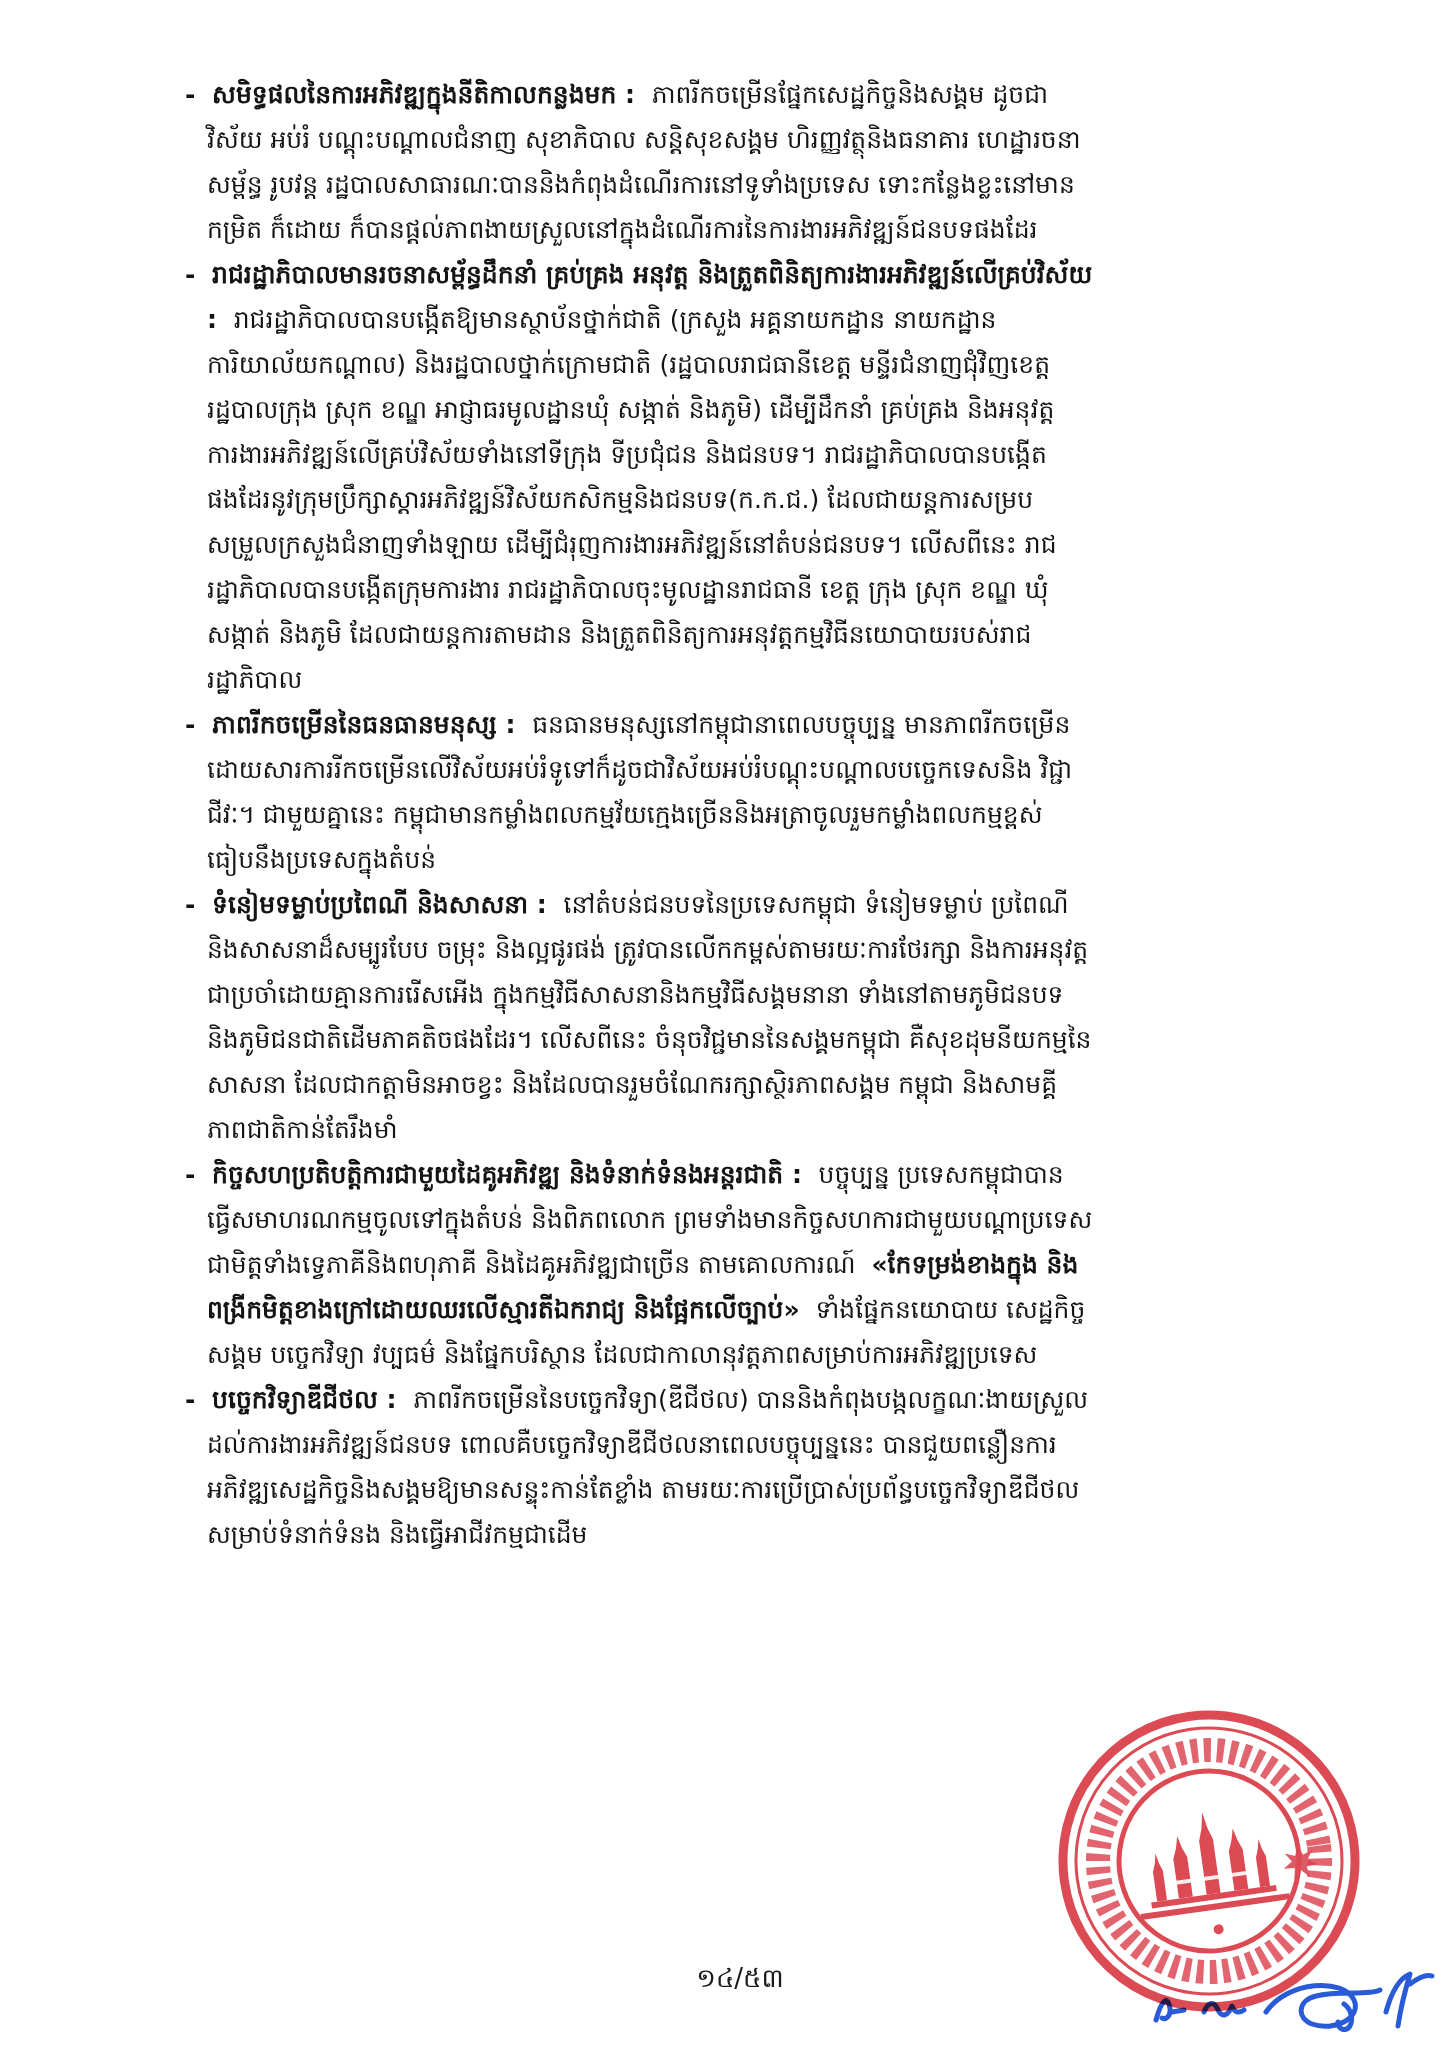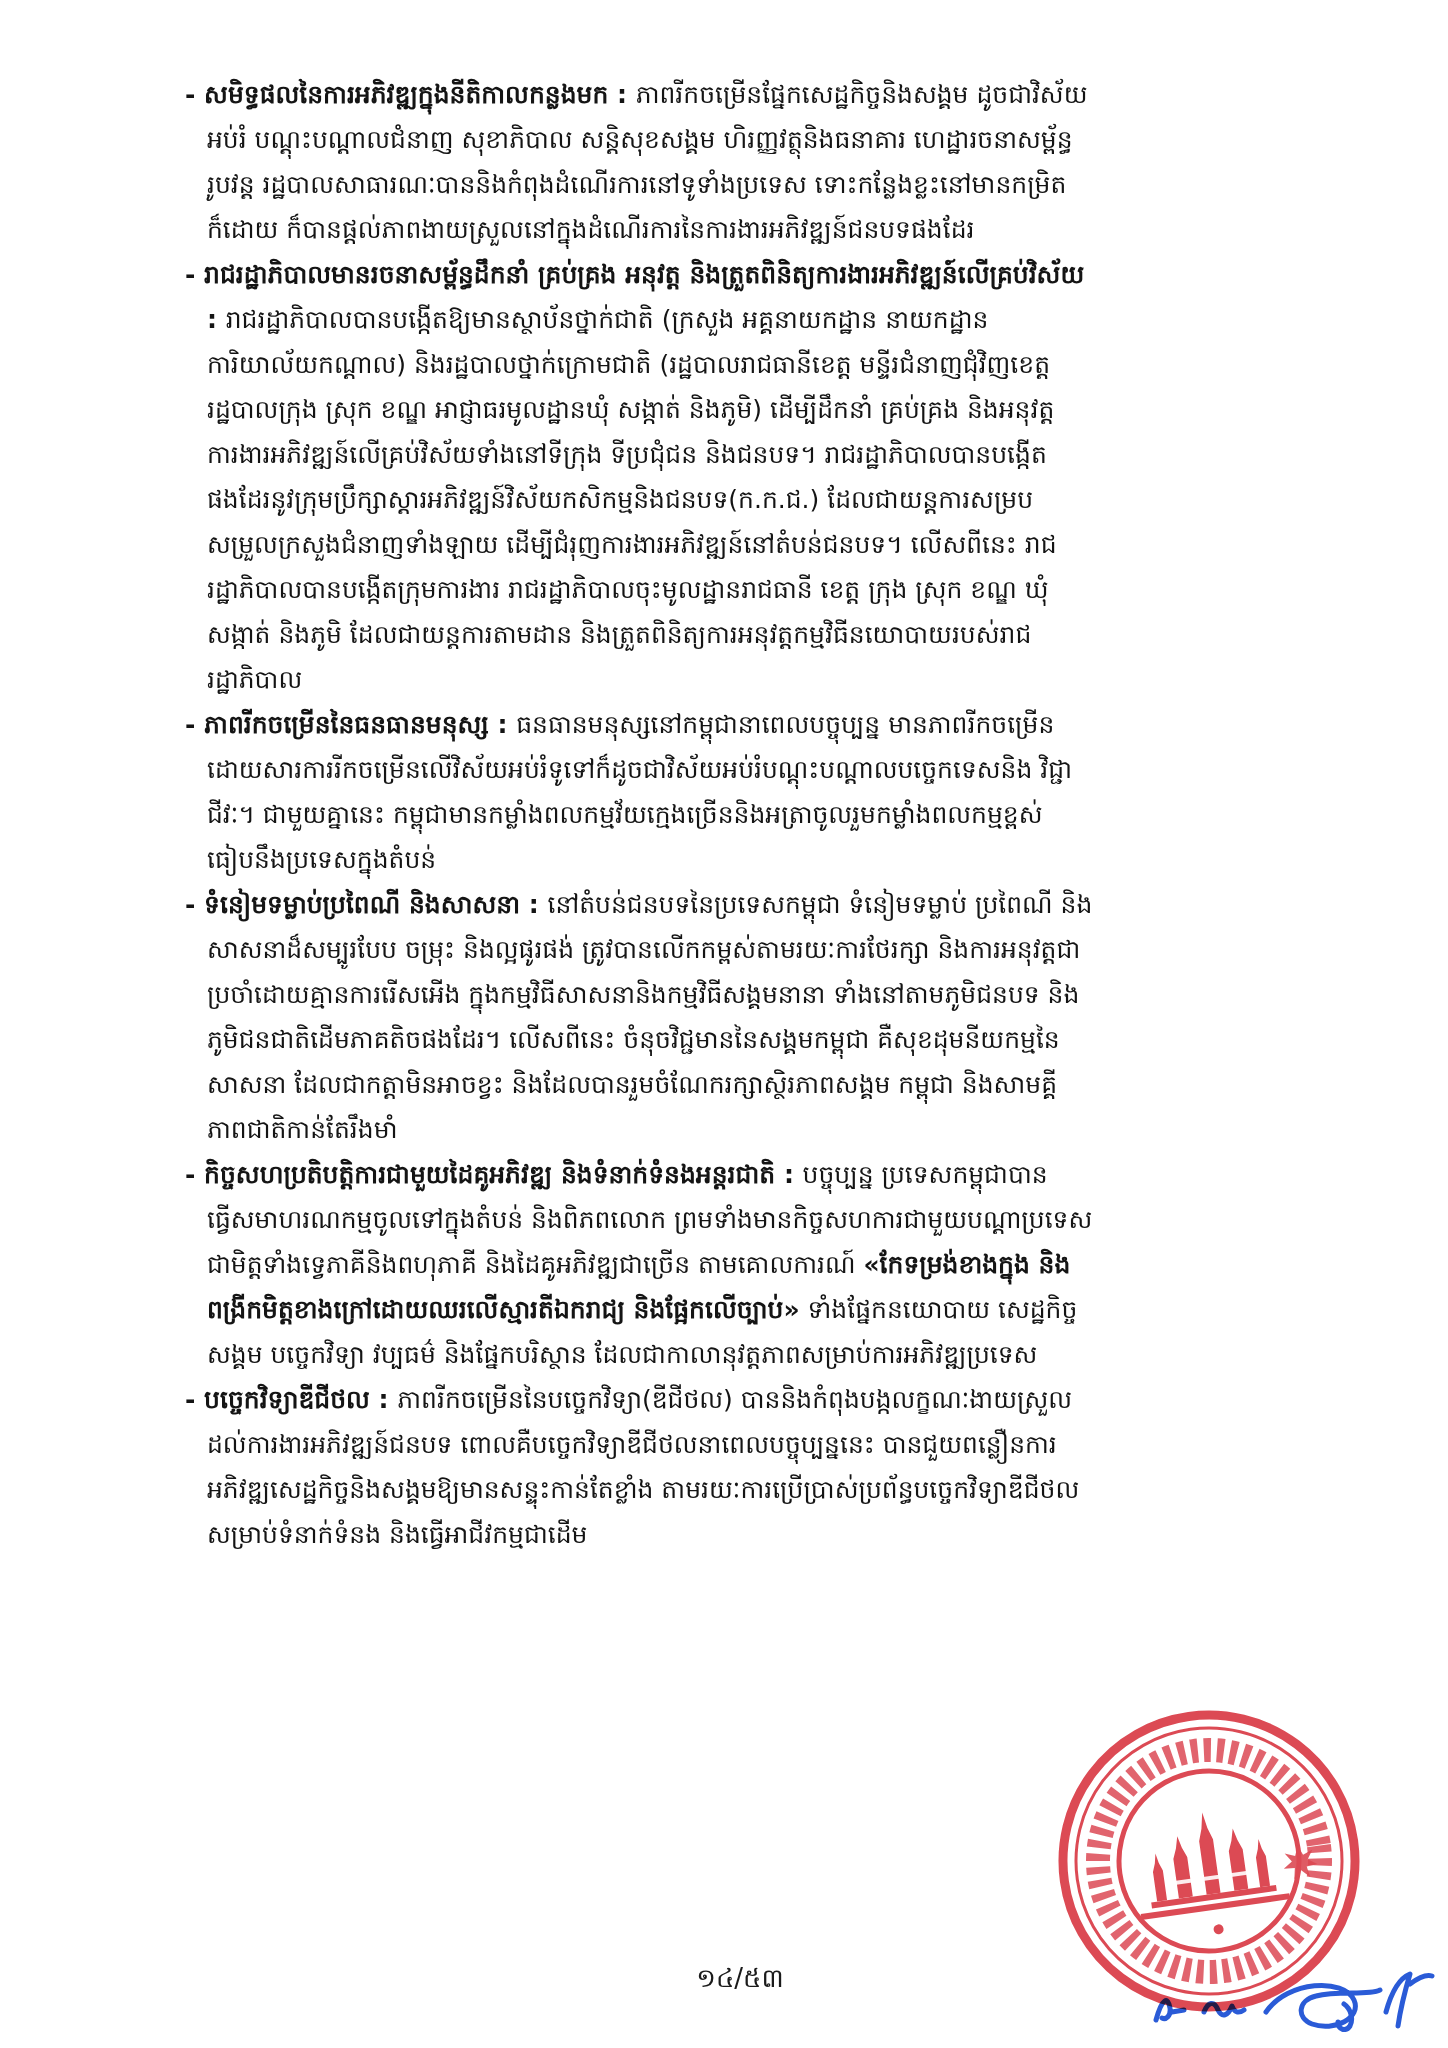--- a/index.html
+++ b/index.html
@@ -25,21 +25,21 @@
   .bullet {
     margin: 0;
     padding-left: 22px;
     text-indent: -22px;
     font-size: 25px;
     line-height: 45px;
     text-align: left;
     overflow-wrap: anywhere;
   }
   .bullet .marker { font-weight: 700; }
-  .seg { font-weight: 400; }
+  .seg { font-weight: 400; margin-left: 8px; }
   .seg.bold { font-weight: 700; }
   .footer {
     position: absolute;
     left: 16px;
     width: 100%;
     top: 1962px;
     text-align: center;
     font-size: 26px;
     color: #1a1a1a;
   }

